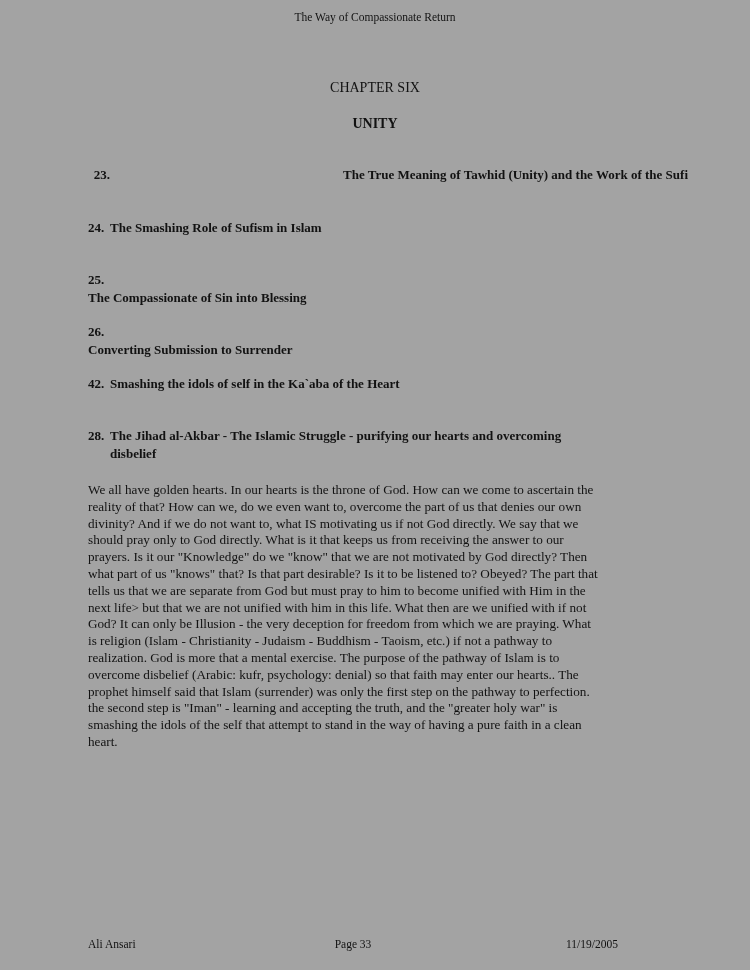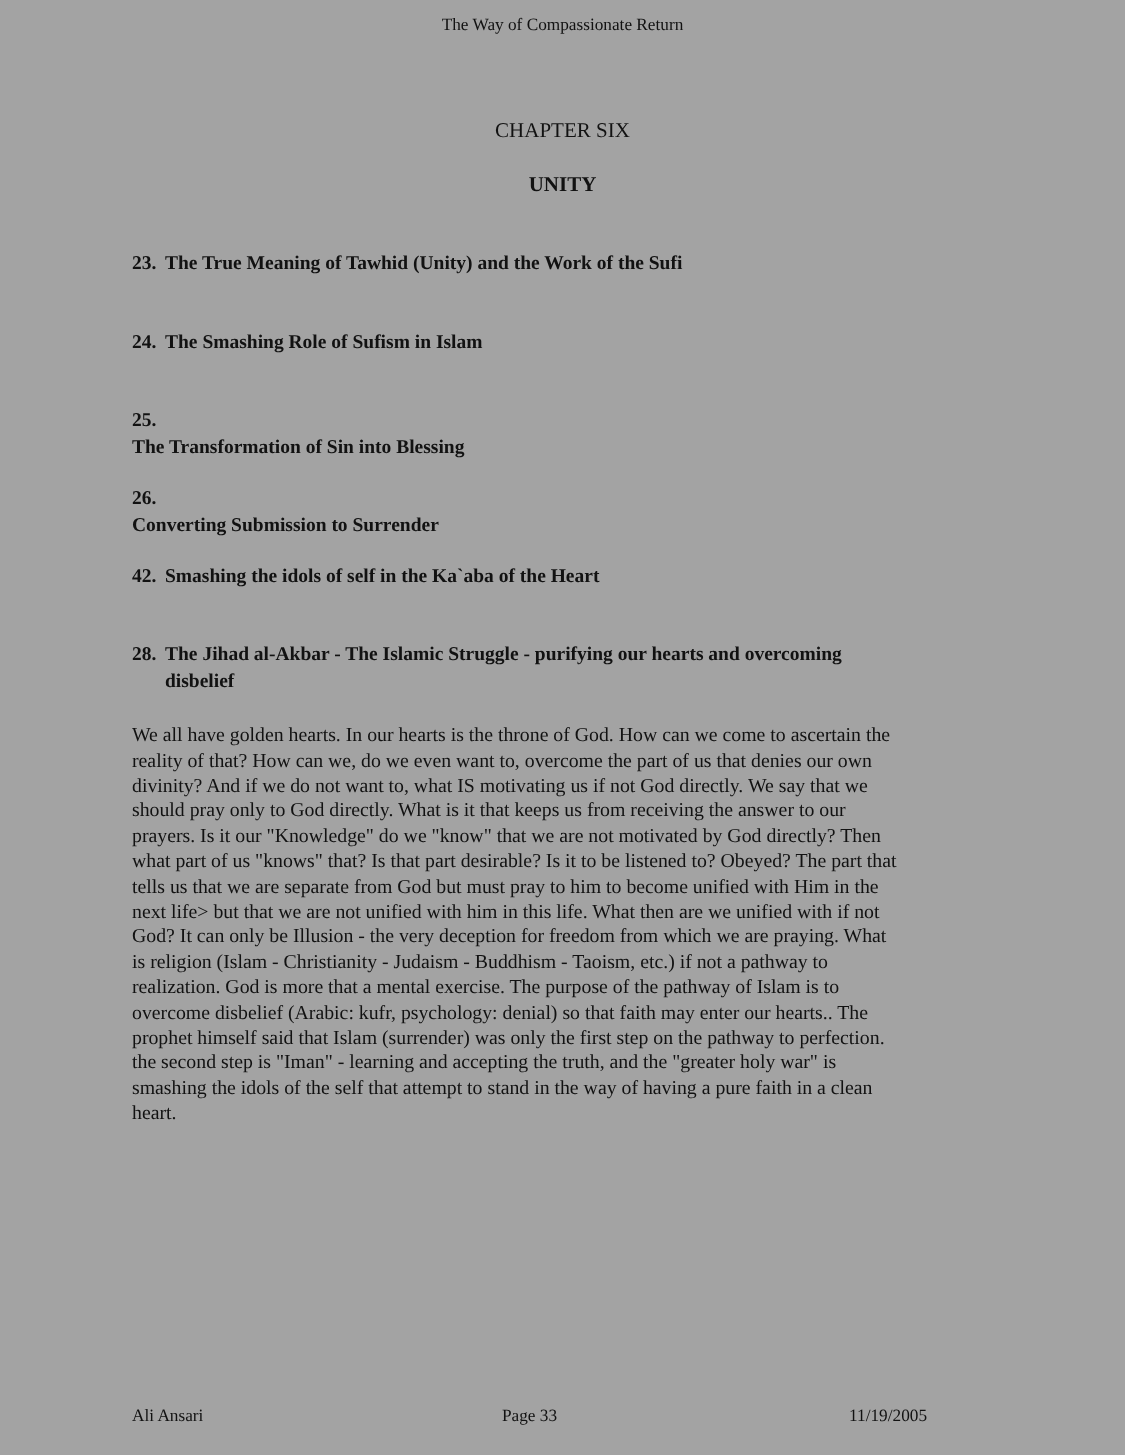--- a/index.html
+++ b/index.html
@@ -55,21 +55,21 @@
     line-height: 17.5px;
   }
   .heading .hnum {
     flex: none;
     width: 22px;
   }
   .heading .htext {
     flex: 1;
     white-space: pre-line;
   }
-  .h23 { top: 166px; }
+  .h23 { top: 166px; text-align: right; }
   .h24 { top: 219px; }
   .h25 { top: 271px; flex-direction: column; }
   .h26 { top: 323px; flex-direction: column; }
   .h27 { top: 375px; }
   .h28 { top: 427px; }
   .body-text {
     position: absolute;
     top: 482px;
     left: 88px;
     width: 600px;
@@ -106,21 +106,21 @@
     <span class="htext">The True Meaning of Tawhid (Unity) and the Work of the Sufi</span>
   </div>
 
   <div class="heading h24">
     <span class="hnum">24.</span>
     <span class="htext">The Smashing Role of Sufism in Islam</span>
   </div>
 
   <div class="heading h25">
     <span class="hnum">25.</span>
-    <span class="htext">The Transformation of Sin into Blessing</span>
+    <span class="htext">The Compassionate of Sin into Blessing</span>
   </div>
 
   <div class="heading h26">
     <span class="hnum">26.</span>
     <span class="htext">Converting Submission to Surrender</span>
   </div>
 
   <div class="heading h27">
     <span class="hnum">42.</span>
     <span class="htext">Smashing the idols of self in the Ka`aba of the Heart</span>

